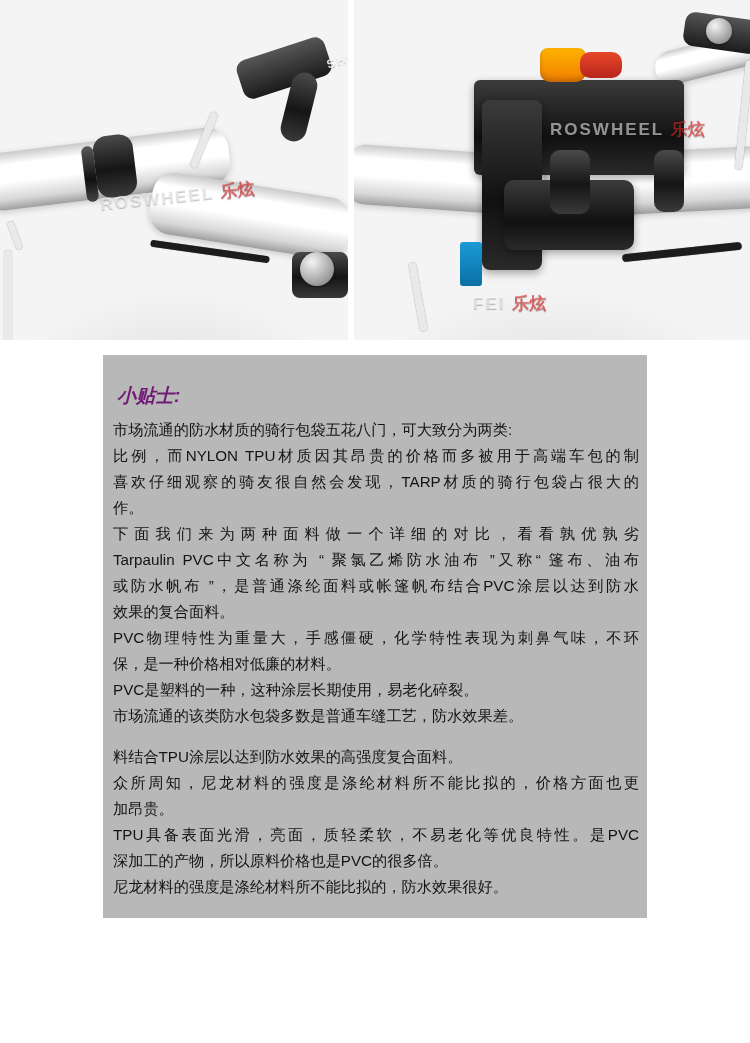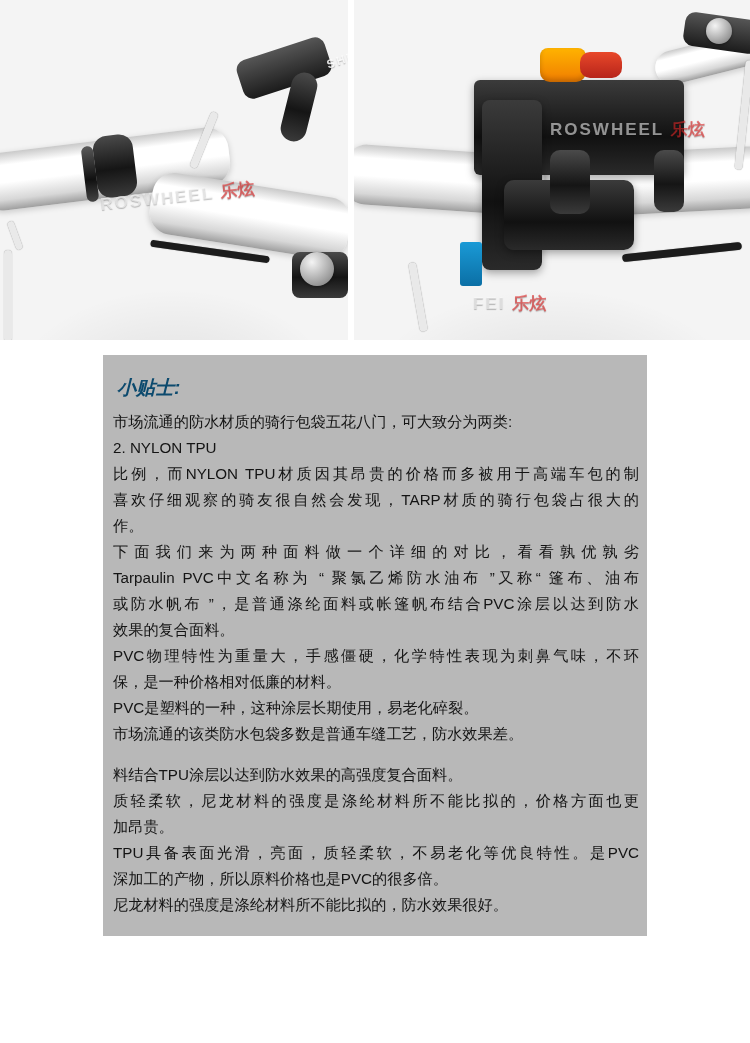--- a/index.html
+++ b/index.html
@@ -130,22 +130,22 @@
     width: 544px;
     background: #b8b8b8;
     padding: 14px 8px 18px 10px;
     box-sizing: border-box;
     color: #111;
   }
   .tips-title {
     font-size: 19px;
     font-weight: bold;
     font-style: italic;
-    color: #0c4a6e;
-    margin: 6px 0 8px 4px;
+    color: #701a75;
+    margin: 14px 0 8px 4px;
   }
   .tips p {
     margin: 0 0 1px 0;
     font-size: 15.2px;
     line-height: 25px;
     color: #141414;
   }
   .tips p.justified {
     text-align: justify;
     text-align-last: justify;
@@ -220,34 +220,33 @@
         <span>FEI</span>
         <span class="cn">乐炫</span>
       </div>
     </div>
   </div>
 
   <div class="tips">
     <div class="tips-title">小贴士:</div>
 
     <p>市场流通的防水材质的骑行包袋五花八门，可大致分为两类:</p>
-    <p>2. NYLON TPU</p>
     <p class="justified">比例，而NYLON TPU材质因其昂贵的价格而多被用于高端车包的制</p>
     <p class="justified">喜欢仔细观察的骑友很自然会发现，TARP材质的骑行包袋占很大的</p>
     <p>作。</p>
     <p class="justified">下面我们来为两种面料做一个详细的对比，看看孰优孰劣</p>
     <p class="justified">Tarpaulin PVC中文名称为 “ 聚氯乙烯防水油布 ”又称“ 篷布、油布</p>
     <p class="justified">或防水帆布 ”，是普通涤纶面料或帐篷帆布结合PVC涂层以达到防水</p>
     <p>效果的复合面料。</p>
     <p class="justified">PVC物理特性为重量大，手感僵硬，化学特性表现为刺鼻气味，不环</p>
     <p>保，是一种价格相对低廉的材料。</p>
     <p>PVC是塑料的一种，这种涂层长期使用，易老化碎裂。</p>
     <p>市场流通的该类防水包袋多数是普通车缝工艺，防水效果差。</p>
     <p class="spacer"></p>
     <p>料结合TPU涂层以达到防水效果的高强度复合面料。</p>
-    <p class="justified">质轻柔软，尼龙材料的强度是涤纶材料所不能比拟的，价格方面也更</p>
+    <p class="justified">众所周知，尼龙材料的强度是涤纶材料所不能比拟的，价格方面也更</p>
     <p>加昂贵。</p>
     <p class="justified">TPU具备表面光滑，亮面，质轻柔软，不易老化等优良特性。是PVC</p>
     <p>深加工的产物，所以原料价格也是PVC的很多倍。</p>
     <p>尼龙材料的强度是涤纶材料所不能比拟的，防水效果很好。</p>
   </div>
 
 </div>
 
 </body></html>

